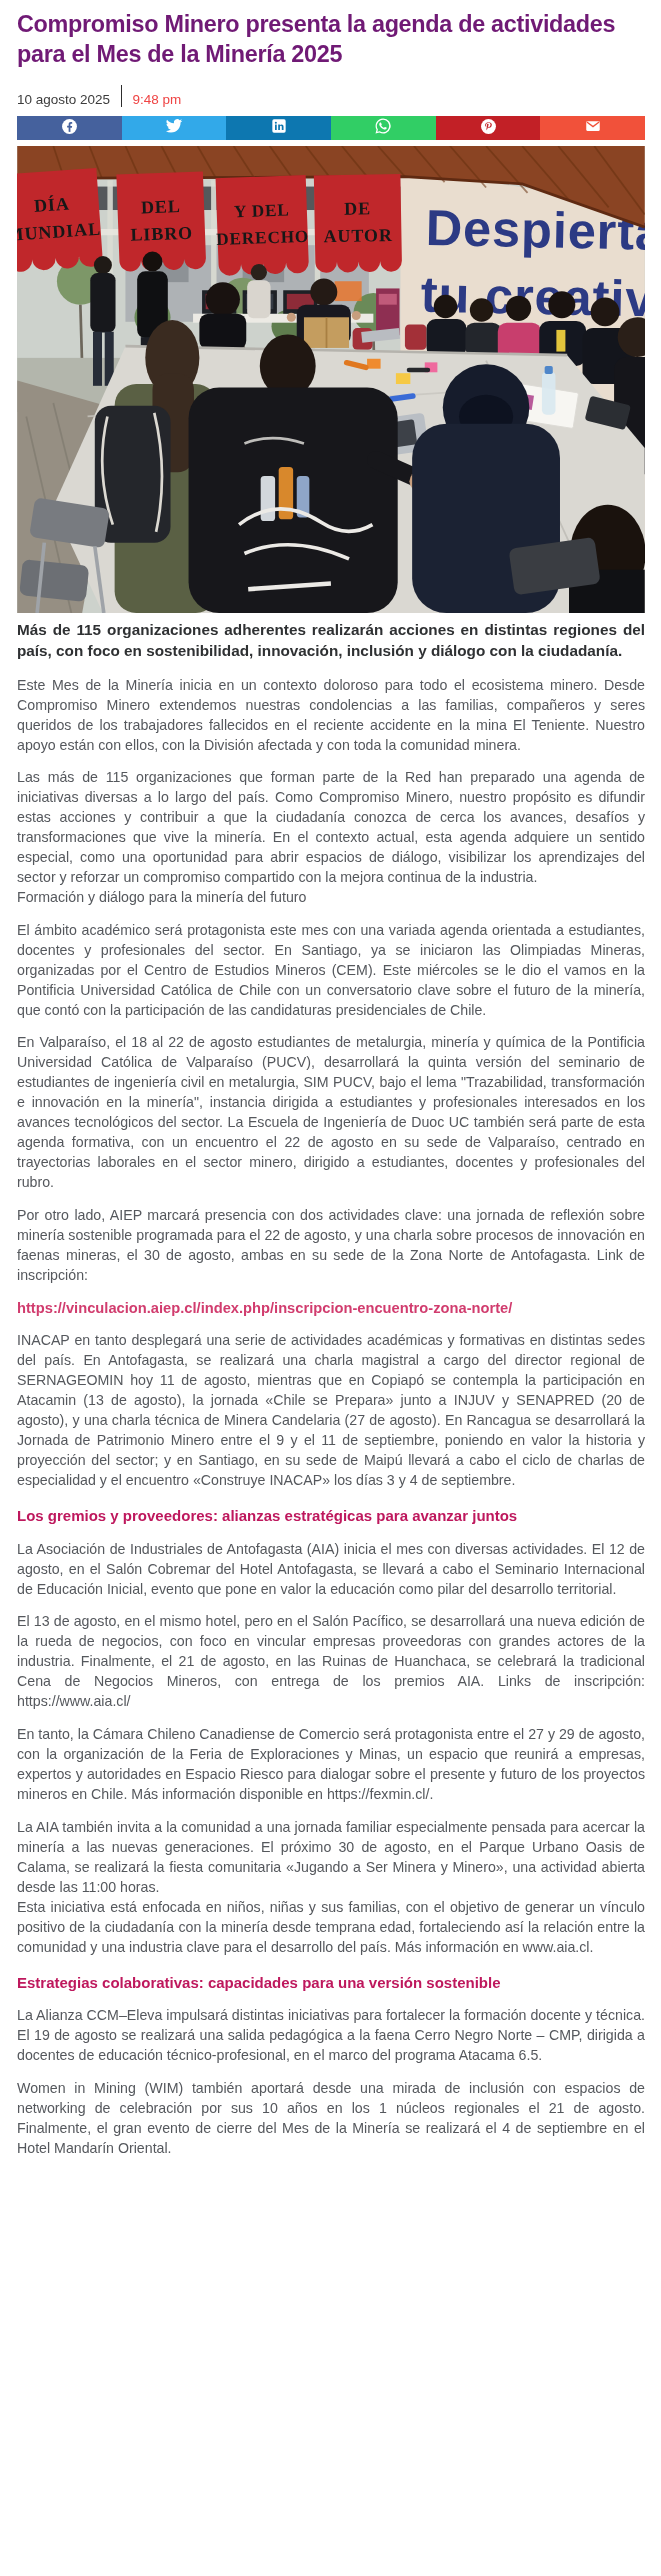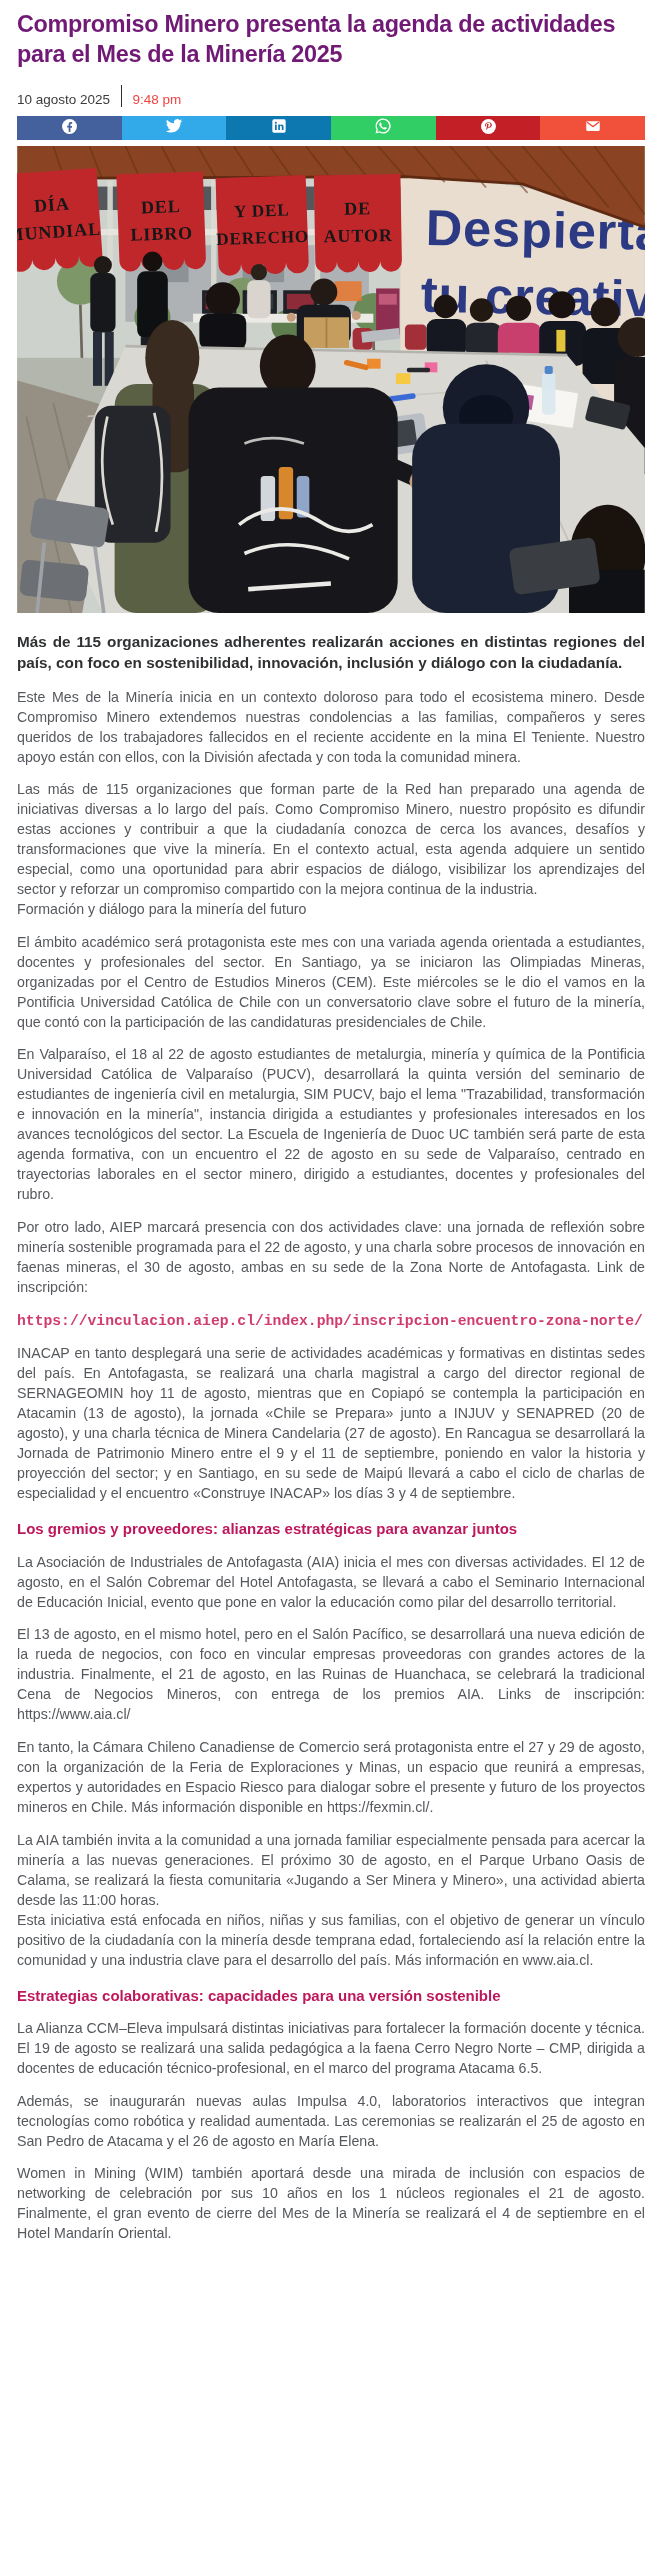--- a/index.html
+++ b/index.html
@@ -12,26 +12,26 @@
   .meta-time{font-size:13.5px;color:#ef4444;}
   .share-row{display:flex;width:628px;}
   .share-btn{flex:1 1 0;height:24px;display:flex;align-items:center;justify-content:center;cursor:pointer;}
   .share-facebook{background:#45619d;}
   .share-twitter{background:#32a9e9;}
   .share-linkedin{background:#0d77b0;}
   .share-whatsapp{background:#31ce65;}
   .share-pinterest{background:#c22026;}
   .share-email{background:#f1513a;}
   .photo-wrap{margin-top:6.3px;width:628px;height:467px;overflow:hidden;background:#cdd2cc;}
-  .article{margin-top:18px;}
+  .article{margin-top:6px;}
   .article p{margin:0 0 12.6px;font-size:14.2px;line-height:20px;color:#55585d;text-align:justify;}
   .article p.intro{font-size:15.3px;line-height:21.6px;font-weight:700;color:#2f3133;margin-bottom:12.6px;}
   .article p.section-h{font-weight:700;font-size:15px;color:#be185d;text-align:left;margin:16px 0 12.6px;}
   .article p.link-p{margin:12.6px 0 12.6px;}
-  .article a.article-link{color:#d13c6e;font-weight:700;font-size:14.7px;text-decoration:none;word-break:break-all;font-family:Liberation Mono, monospace;}
+  .article a.article-link{color:#d13c6e;font-weight:700;font-size:14.7px;text-decoration:none;word-break:break-all;}
   .pline{display:block;}
   .pline:empty{display:none;}
 </style>
 </head>
 <body>
 
 <div class="container">
 
   <h1 class="page-title">Compromiso Minero presenta la agenda de actividades para el Mes de la Minería 2025</h1>
 
@@ -315,19 +315,18 @@
 
     <p>En tanto, la Cámara Chileno Canadiense de Comercio será protagonista entre el 27 y 29 de agosto, con la organización de la Feria de Exploraciones y Minas, un espacio que reunirá a empresas, expertos y autoridades en Espacio Riesco para dialogar sobre el presente y futuro de los proyectos mineros en Chile. Más información disponible en https://fexmin.cl/.</p>
 
 
     <p><span>La AIA también invita a la comunidad a una jornada familiar especialmente pensada para acercar la minería a las nuevas generaciones. El próximo 30 de agosto, en el Parque Urbano Oasis de Calama, se realizará la fiesta comunitaria «Jugando a Ser Minera y Minero», una actividad abierta desde las 11:00 horas.</span><span class="pline">Esta iniciativa está enfocada en niños, niñas y sus familias, con el objetivo de generar un vínculo positivo de la ciudadanía con la minería desde temprana edad, fortaleciendo así la relación entre la comunidad y una industria clave para el desarrollo del país. Más información en www.aia.cl.</span></p>
 
     <p class="section-h">Estrategias colaborativas: capacidades para una versión sostenible</p>
 
     <p>La Alianza CCM–Eleva impulsará distintas iniciativas para fortalecer la formación docente y técnica. El 19 de agosto se realizará una salida pedagógica a la faena Cerro Negro Norte – CMP, dirigida a docentes de educación técnico-profesional, en el marco del programa Atacama 6.5.</p>
 
-    <p>Además, se inaugurarán nuevas aulas Impulsa 4.0, laboratorios interactivos que integran tecnologías como robótica y realidad aumentada. Las ceremonias se realizarán el 25 de agosto en San Pedro de Atacama y el 26 de agosto en María Elena.</p>
 
     <p>Women in Mining (WIM) también aportará desde una mirada de inclusión con espacios de networking de celebración por sus 10 años en los 1 núcleos regionales el 21 de agosto. Finalmente, el gran evento de cierre del Mes de la Minería se realizará el 4 de septiembre en el Hotel Mandarín Oriental.</p>
   </div>
 
 </div>
 
 
 </body></html>

